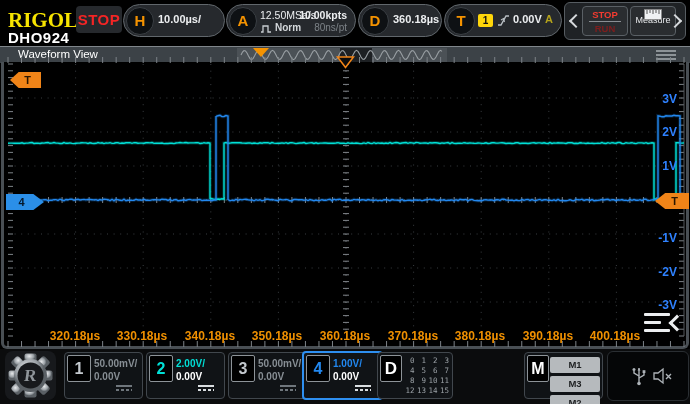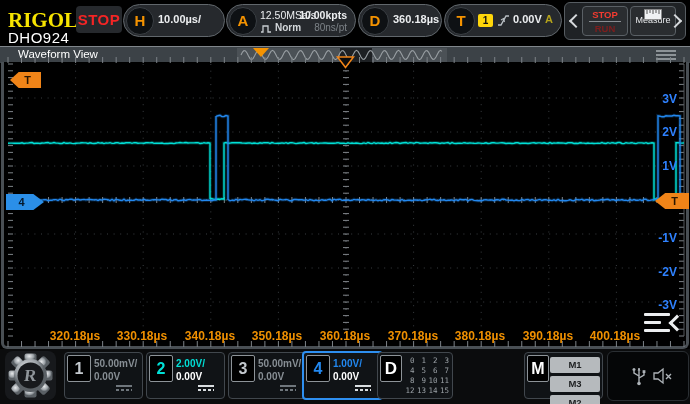--- a/index.html
+++ b/index.html
@@ -38,21 +38,21 @@
   #runstop-btn{position:absolute;left:17px;top:3px;width:44px;height:28px;background:#2a2d30;
         border:1px solid #5a6065;border-radius:4px;text-align:center;}
   #runstop-btn .s{display:block;font-size:9.5px;font-weight:bold;color:#f43b30;line-height:13px;
         border-bottom:1px solid #8a8f94;margin:1px 6px 0 6px;}
   #runstop-btn .r{display:block;font-size:9.5px;font-weight:bold;color:#7e1d1d;line-height:13px;}
   #measure-btn{position:absolute;left:65px;top:3px;width:44px;height:28px;background:#2a2d30;
         border:1px solid #5a6065;border-radius:4px;text-align:center;}
   #measure-btn .lbl{display:block;font-size:9px;color:#e8eaec;margin-top:8px;}
   #measure-btn svg{position:absolute;left:13px;top:2px;}
   
-  #model{position:absolute;left:8px;top:29px;font-size:15px;font-weight:normal;color:#fff;letter-spacing:0.5px;}
+  #model{position:absolute;left:8px;top:29px;font-size:15px;font-weight:bold;color:#fff;letter-spacing:0.5px;}
   #tabbar{position:absolute;left:0;top:46px;width:690px;height:16px;background:#3c4247;
         border-top:1px solid #80868b;}
   #tab-title{position:absolute;left:18px;top:1px;font-size:11.5px;color:#fff;}
   #preview-bar{position:absolute;left:237px;top:1px;width:210px;height:14px;border-radius:2px;overflow:visible;}
   #preview-tri{position:absolute;left:16px;top:0;width:0;height:0;border-left:8px solid transparent;
         border-right:8px solid transparent;border-top:9px solid #f59300;}
   #tab-menu{position:absolute;left:656px;top:3px;}
   #tab-menu div{width:20px;height:2px;background:#8d9397;margin-bottom:2px;}
   
   #wpanel{position:absolute;left:1px;top:62px;width:682px;height:284px;background:#000;

